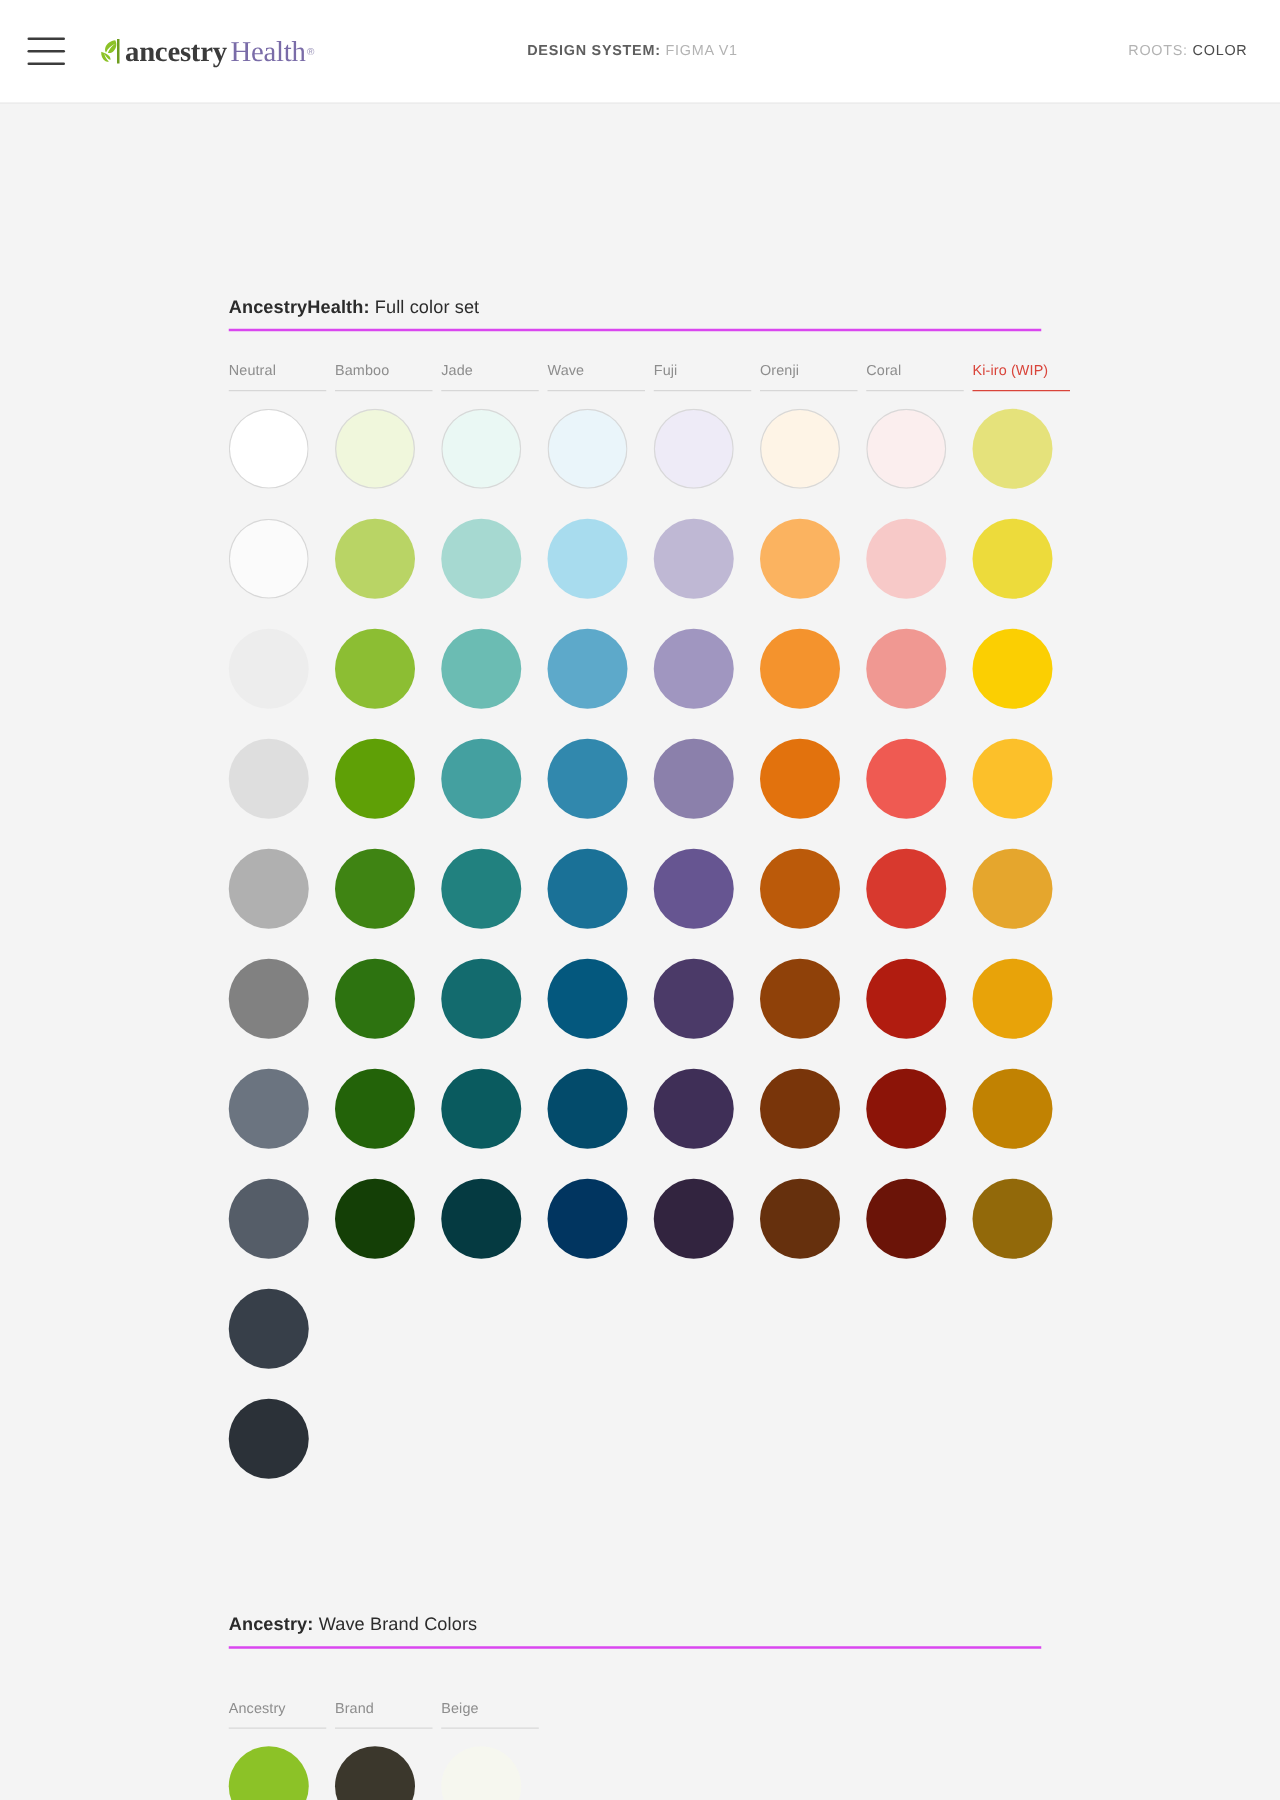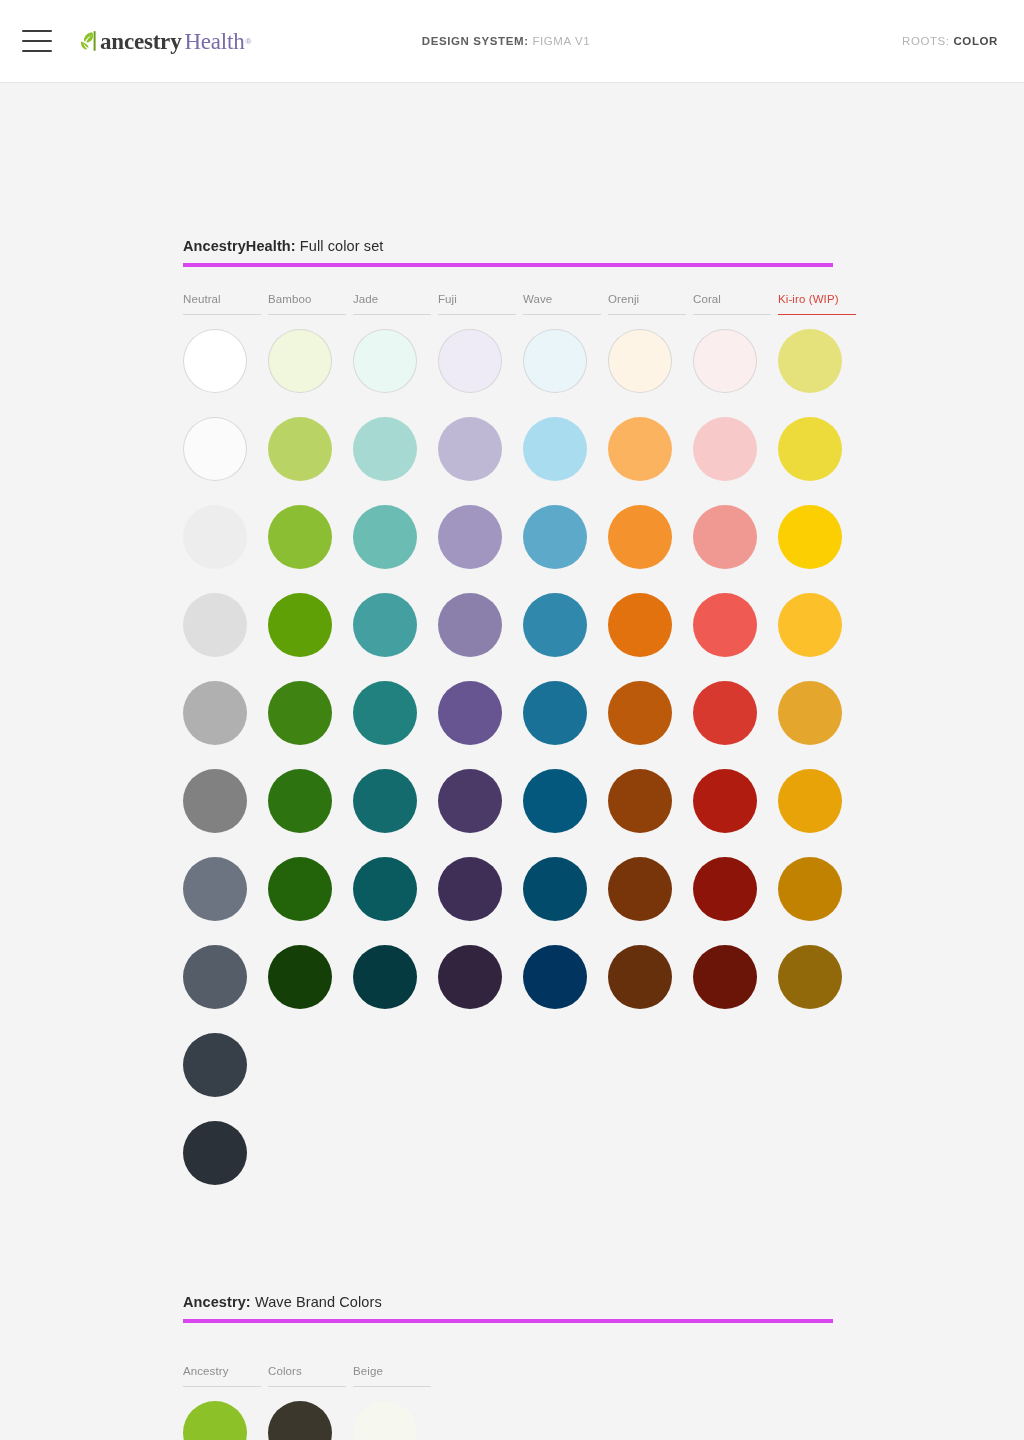--- a/index.html
+++ b/index.html
@@ -83,31 +83,31 @@
   }
   .topbar-center .k { font-weight: 700; color: #5e5e5e; }
   .topbar-center .v { font-weight: 400; color: #b3b3b3; }
   .topbar-right {
     margin-left: auto;
     font-size: 11.5px;
     letter-spacing: 0.6px;
     cursor: pointer;
   }
   .topbar-right .k { font-weight: 400; color: #b3b3b3; }
-  .topbar-right .v { font-weight: 700; color: #4a4a4a; }
+  .topbar-right .v { font-weight: 400; color: #4a4a4a; }
 
   
   .page { padding: 0 0 60px 0; }
 
   .section { width: 650px; margin: 0 0 0 183px; }
   .section-title {
     font-size: 14.5px;
     color: #2b2b2b;
     padding-bottom: 9px;
-    border-bottom: 4px solid #d946ef;
+    border-bottom: 2px solid #d946ef;
     letter-spacing: 0.1px;
   }
   .section-title b { font-weight: 700; }
   .section-title span.light { font-weight: 400; }
   .col { width: 85px; flex: 0 0 85px; }
 
   .col-head {
     font-size: 11.5px;
     color: #8d8d8d;
     padding-bottom: 9px;
@@ -209,46 +209,46 @@
             <div class="swatch" title="Jade 2 #a6d9d1" style="background: rgb(166, 217, 209);"></div>
             <div class="swatch" title="Jade 3 #6bbcb3" style="background: rgb(107, 188, 179);"></div>
             <div class="swatch" title="Jade 4 #44a0a0" style="background: rgb(68, 160, 160);"></div>
             <div class="swatch" title="Jade 5 #21817f" style="background: rgb(33, 129, 127);"></div>
             <div class="swatch" title="Jade 6 #136b6e" style="background: rgb(19, 107, 110);"></div>
             <div class="swatch" title="Jade 7 #0a5b5f" style="background: rgb(10, 91, 95);"></div>
             <div class="swatch" title="Jade 8 #053a41" style="background: rgb(5, 58, 65);"></div>
           </div>
         </div>
         <div class="col">
+          <div class="col-head">Wave</div>
+          <div class="swatches">
+            <div class="swatch bordered" title="Wave 1 #eaf5fa" style="background: rgb(234, 245, 250);"></div>
+            <div class="swatch" title="Wave 2 #a8dcee" style="background: rgb(168, 220, 238);"></div>
+            <div class="swatch" title="Wave 3 #5da9ca" style="background: rgb(93, 169, 202);"></div>
+            <div class="swatch" title="Wave 4 #3188ad" style="background: rgb(49, 136, 173);"></div>
+            <div class="swatch" title="Wave 5 #1a7197" style="background: rgb(26, 113, 151);"></div>
+            <div class="swatch" title="Wave 6 #04587e" style="background: rgb(4, 88, 126);"></div>
+            <div class="swatch" title="Wave 7 #034b6b" style="background: rgb(3, 75, 107);"></div>
+            <div class="swatch" title="Wave 8 #013560" style="background: rgb(1, 53, 96);"></div>
+          </div>
+        </div>
+        <div class="col">
           <div class="col-head">Fuji</div>
           <div class="swatches">
             <div class="swatch bordered" title="Fuji 1 #eeebf7" style="background: rgb(238, 235, 247);"></div>
             <div class="swatch" title="Fuji 2 #bfb8d4" style="background: rgb(191, 184, 212);"></div>
             <div class="swatch" title="Fuji 3 #a096c0" style="background: rgb(160, 150, 192);"></div>
             <div class="swatch" title="Fuji 4 #8b80ab" style="background: rgb(139, 128, 171);"></div>
             <div class="swatch" title="Fuji 5 #665591" style="background: rgb(102, 85, 145);"></div>
             <div class="swatch" title="Fuji 6 #4b3a68" style="background: rgb(75, 58, 104);"></div>
             <div class="swatch" title="Fuji 7 #3f2f57" style="background: rgb(63, 47, 87);"></div>
             <div class="swatch" title="Fuji 8 #32243f" style="background: rgb(50, 36, 63);"></div>
           </div>
         </div>
         <div class="col">
-          <div class="col-head">Wave</div>
-          <div class="swatches">
-            <div class="swatch bordered" title="Wave 1 #eaf5fa" style="background: rgb(234, 245, 250);"></div>
-            <div class="swatch" title="Wave 2 #a8dcee" style="background: rgb(168, 220, 238);"></div>
-            <div class="swatch" title="Wave 3 #5da9ca" style="background: rgb(93, 169, 202);"></div>
-            <div class="swatch" title="Wave 4 #3188ad" style="background: rgb(49, 136, 173);"></div>
-            <div class="swatch" title="Wave 5 #1a7197" style="background: rgb(26, 113, 151);"></div>
-            <div class="swatch" title="Wave 6 #04587e" style="background: rgb(4, 88, 126);"></div>
-            <div class="swatch" title="Wave 7 #034b6b" style="background: rgb(3, 75, 107);"></div>
-            <div class="swatch" title="Wave 8 #013560" style="background: rgb(1, 53, 96);"></div>
-          </div>
-        </div>
-        <div class="col">
           <div class="col-head">Orenji</div>
           <div class="swatches">
             <div class="swatch bordered" title="Orenji 1 #fef4e6" style="background: rgb(254, 244, 230);"></div>
             <div class="swatch" title="Orenji 2 #fbb360" style="background: rgb(251, 179, 96);"></div>
             <div class="swatch" title="Orenji 3 #f4932d" style="background: rgb(244, 147, 45);"></div>
             <div class="swatch" title="Orenji 4 #e2720d" style="background: rgb(226, 114, 13);"></div>
             <div class="swatch" title="Orenji 5 #bb5a0a" style="background: rgb(187, 90, 10);"></div>
             <div class="swatch" title="Orenji 6 #8f4109" style="background: rgb(143, 65, 9);"></div>
             <div class="swatch" title="Orenji 7 #79350a" style="background: rgb(121, 53, 10);"></div>
             <div class="swatch" title="Orenji 8 #66300d" style="background: rgb(102, 48, 13);"></div>
@@ -288,21 +288,21 @@
       <b>Ancestry:</b><span class="light"> Wave Brand Colors</span>
     </div>
     <div class="brand-grid" id="core-brand-grid">
         <div class="col">
           <div class="col-head">Ancestry</div>
           <div class="swatches">
             <div class="swatch" title="Ancesytry 1 #8cc227" style="background: rgb(140, 194, 39);"></div>
           </div>
         </div>
         <div class="col">
-          <div class="col-head">Colors</div>
+          <div class="col-head">Brand</div>
           <div class="swatches">
             <div class="swatch" title="Brown 1 #3b372c" style="background: rgb(59, 55, 44);"></div>
           </div>
         </div>
         <div class="col">
           <div class="col-head">Beige</div>
           <div class="swatches">
             <div class="swatch" title="Beige 1 #f6f7ef" style="background: rgb(246, 247, 239);"></div>
           </div>
         </div>

